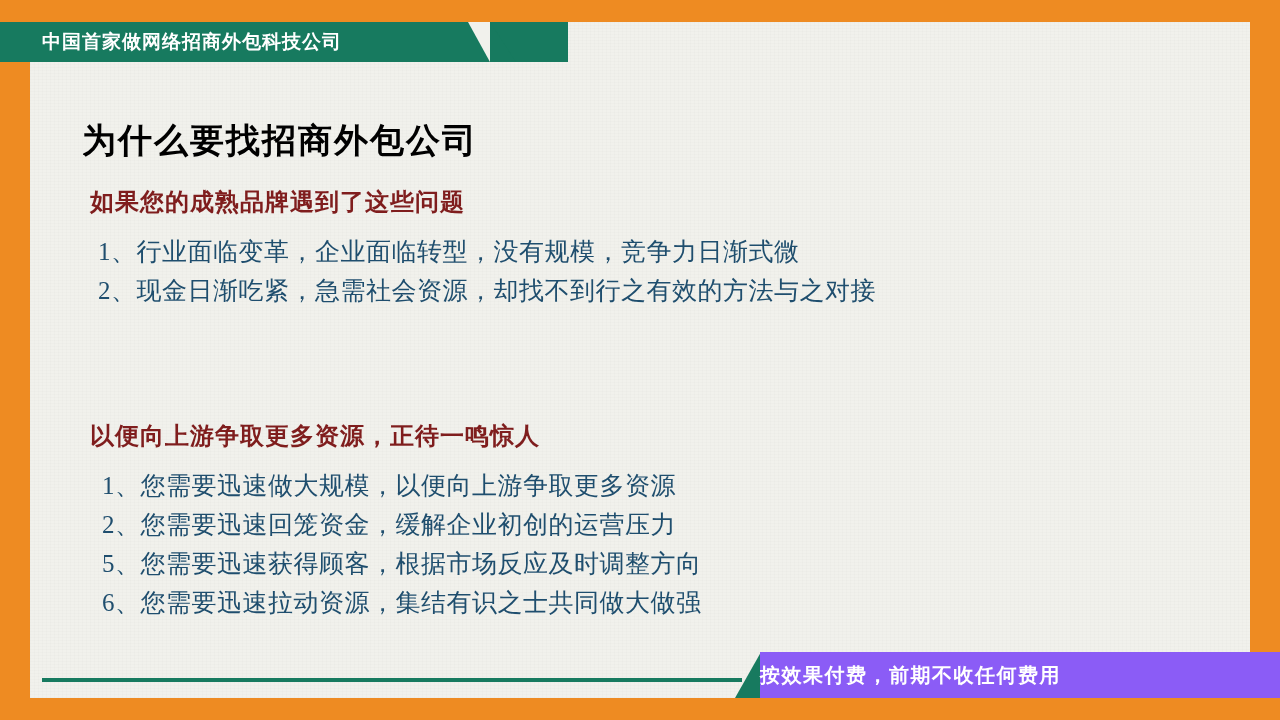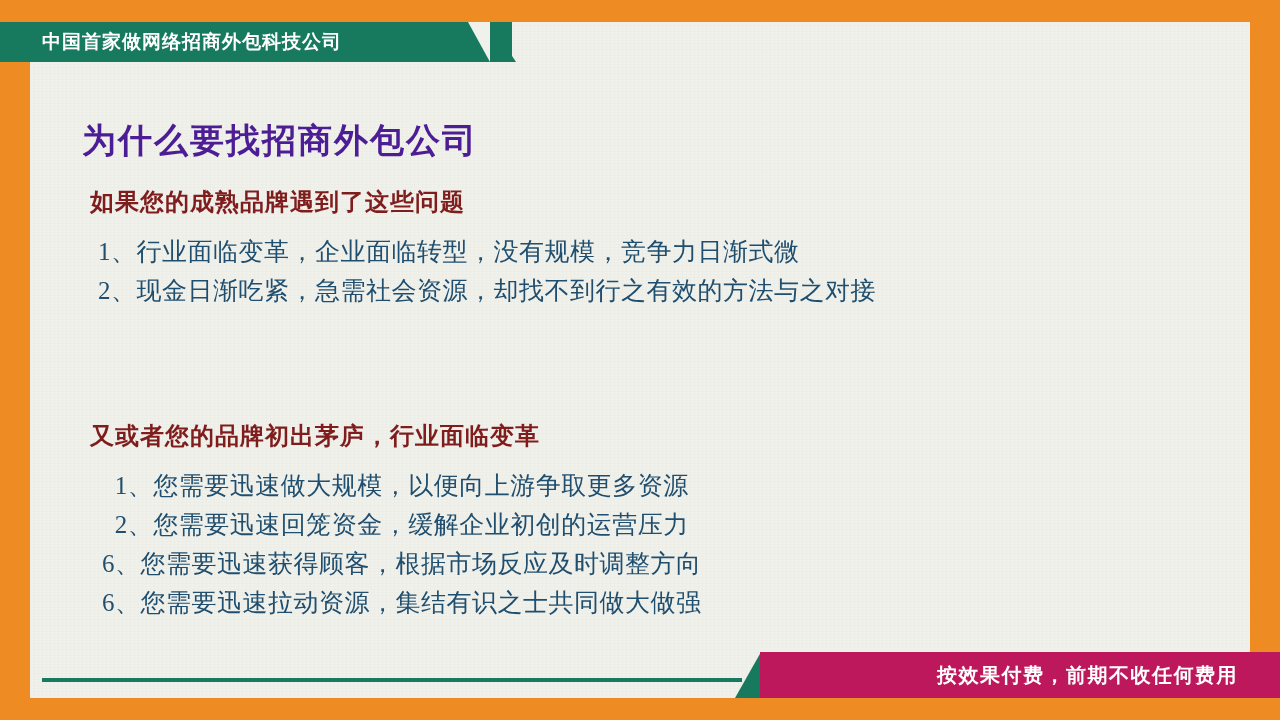--- a/index.html
+++ b/index.html
@@ -31,21 +31,21 @@
     background-image:
        repeating-linear-gradient(0deg, rgba(0,0,0,0.012) 0px, rgba(0,0,0,0.012) 1px, rgba(255,255,255,0) 1px, rgba(255,255,255,0) 3px),
        repeating-linear-gradient(90deg, rgba(0,0,0,0.010) 0px, rgba(0,0,0,0.010) 1px, rgba(255,255,255,0) 1px, rgba(255,255,255,0) 4px);
   }
   
   .ribbon {
     position: absolute;
     left: 0px;
     top: 22px;
     height: 40px;
-    width: 512px;
+    width: 568px;
     background: #177A5F;
     display: flex;
     align-items: center;
   }
   .ribbon-text {
     color: #FFFFFF;
     font-size: 19px;
     font-weight: bold;
     letter-spacing: 1px;
     padding-left: 42px;
@@ -69,21 +69,21 @@
     border-bottom: 40px solid #177A5F;
     border-right: 26px solid transparent;
   }
   
   .main-title {
     position: absolute;
     left: 82px;
     top: 118px;
     font-size: 34px;
     font-weight: bold;
-    color: #4c1d95;
+    color: #000000;
     letter-spacing: 2px;
   }
   .section {
     position: absolute;
     left: 90px;
   }
   .section-a { top: 186px; }
   .section-b { top: 420px; }
   .sub-title {
     font-size: 24px;
@@ -98,32 +98,31 @@
     list-style: none;
   }
   .list li {
     font-family: "Liberation Serif", serif;
     font-size: 25px;
     color: #1F4E6E;
     line-height: 39px;
     white-space: nowrap;
     letter-spacing: 0.5px;
   }
-  .section-b .list li { padding-left: 4px; text-align: center; }
+  .section-b .list li { padding-left: 4px; }
   
   .footer-bar {
     position: absolute;
     right: 0px;
     bottom: 22px;
     height: 46px;
     width: 520px;
-    background: #be185d;
+    background: #8b5cf6;
     display: flex;
     align-items: center;
-    justify-content: flex-end;
   }
   .footer-text {
     color: #FFFFFF;
     font-size: 20px;
     font-weight: bold;
     letter-spacing: 1.5px;
     padding-right: 42px;
     white-space: nowrap;
   }
   .footer-notch {
@@ -161,25 +160,25 @@
 
   <div class="section section-a">
     <div class="sub-title">如果您的成熟品牌遇到了这些问题</div>
     <ul class="list">
       <li>1、行业面临变革，企业面临转型，没有规模，竞争力日渐式微</li>
       <li>2、现金日渐吃紧，急需社会资源，却找不到行之有效的方法与之对接</li>
     </ul>
   </div>
 
   <div class="section section-b">
-    <div class="sub-title">又或者您的品牌初出茅庐，行业面临变革</div>
+    <div class="sub-title">以便向上游争取更多资源，正待一鸣惊人</div>
     <ul class="list">
       <li>1、您需要迅速做大规模，以便向上游争取更多资源</li>
       <li>2、您需要迅速回笼资金，缓解企业初创的运营压力</li>
-      <li>6、您需要迅速获得顾客，根据市场反应及时调整方向</li>
+      <li>5、您需要迅速获得顾客，根据市场反应及时调整方向</li>
       <li>6、您需要迅速拉动资源，集结有识之士共同做大做强</li>
     </ul>
   </div>
 
   <div class="footer-line"></div>
   <div class="footer-notch"></div>
   <div class="footer-bar">
     <span class="footer-text">按效果付费，前期不收任何费用</span>
   </div>
 

